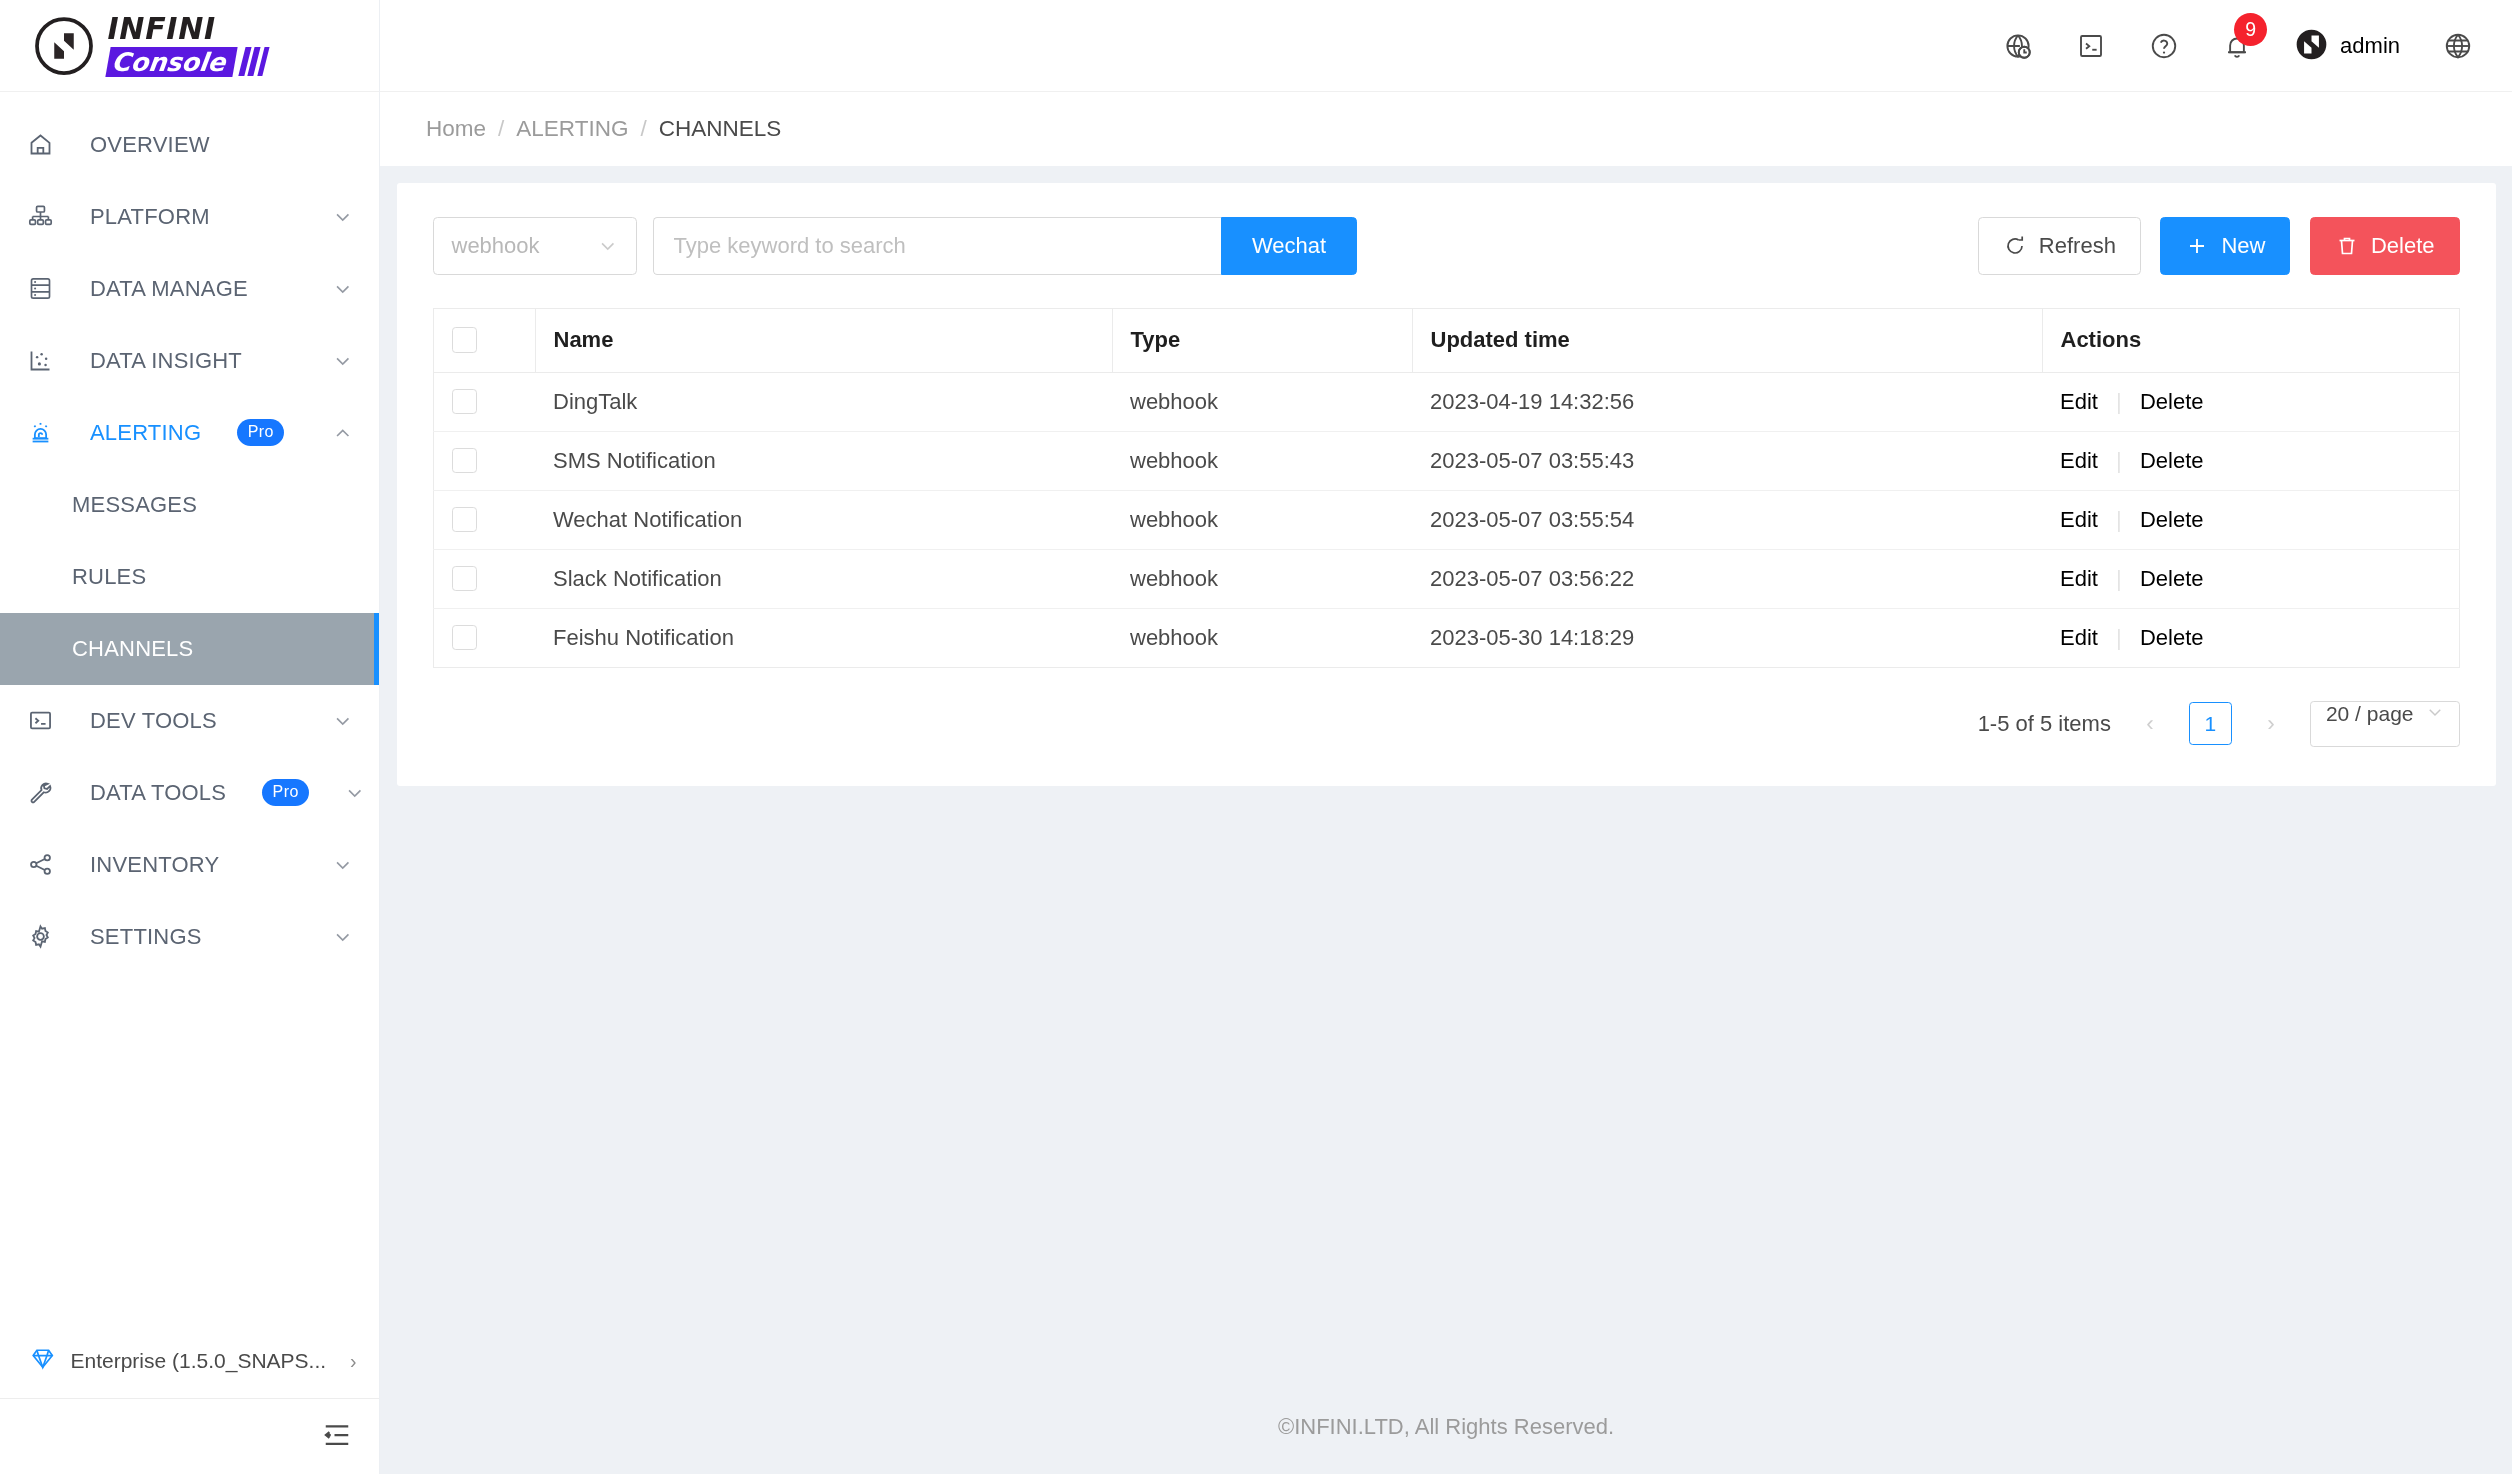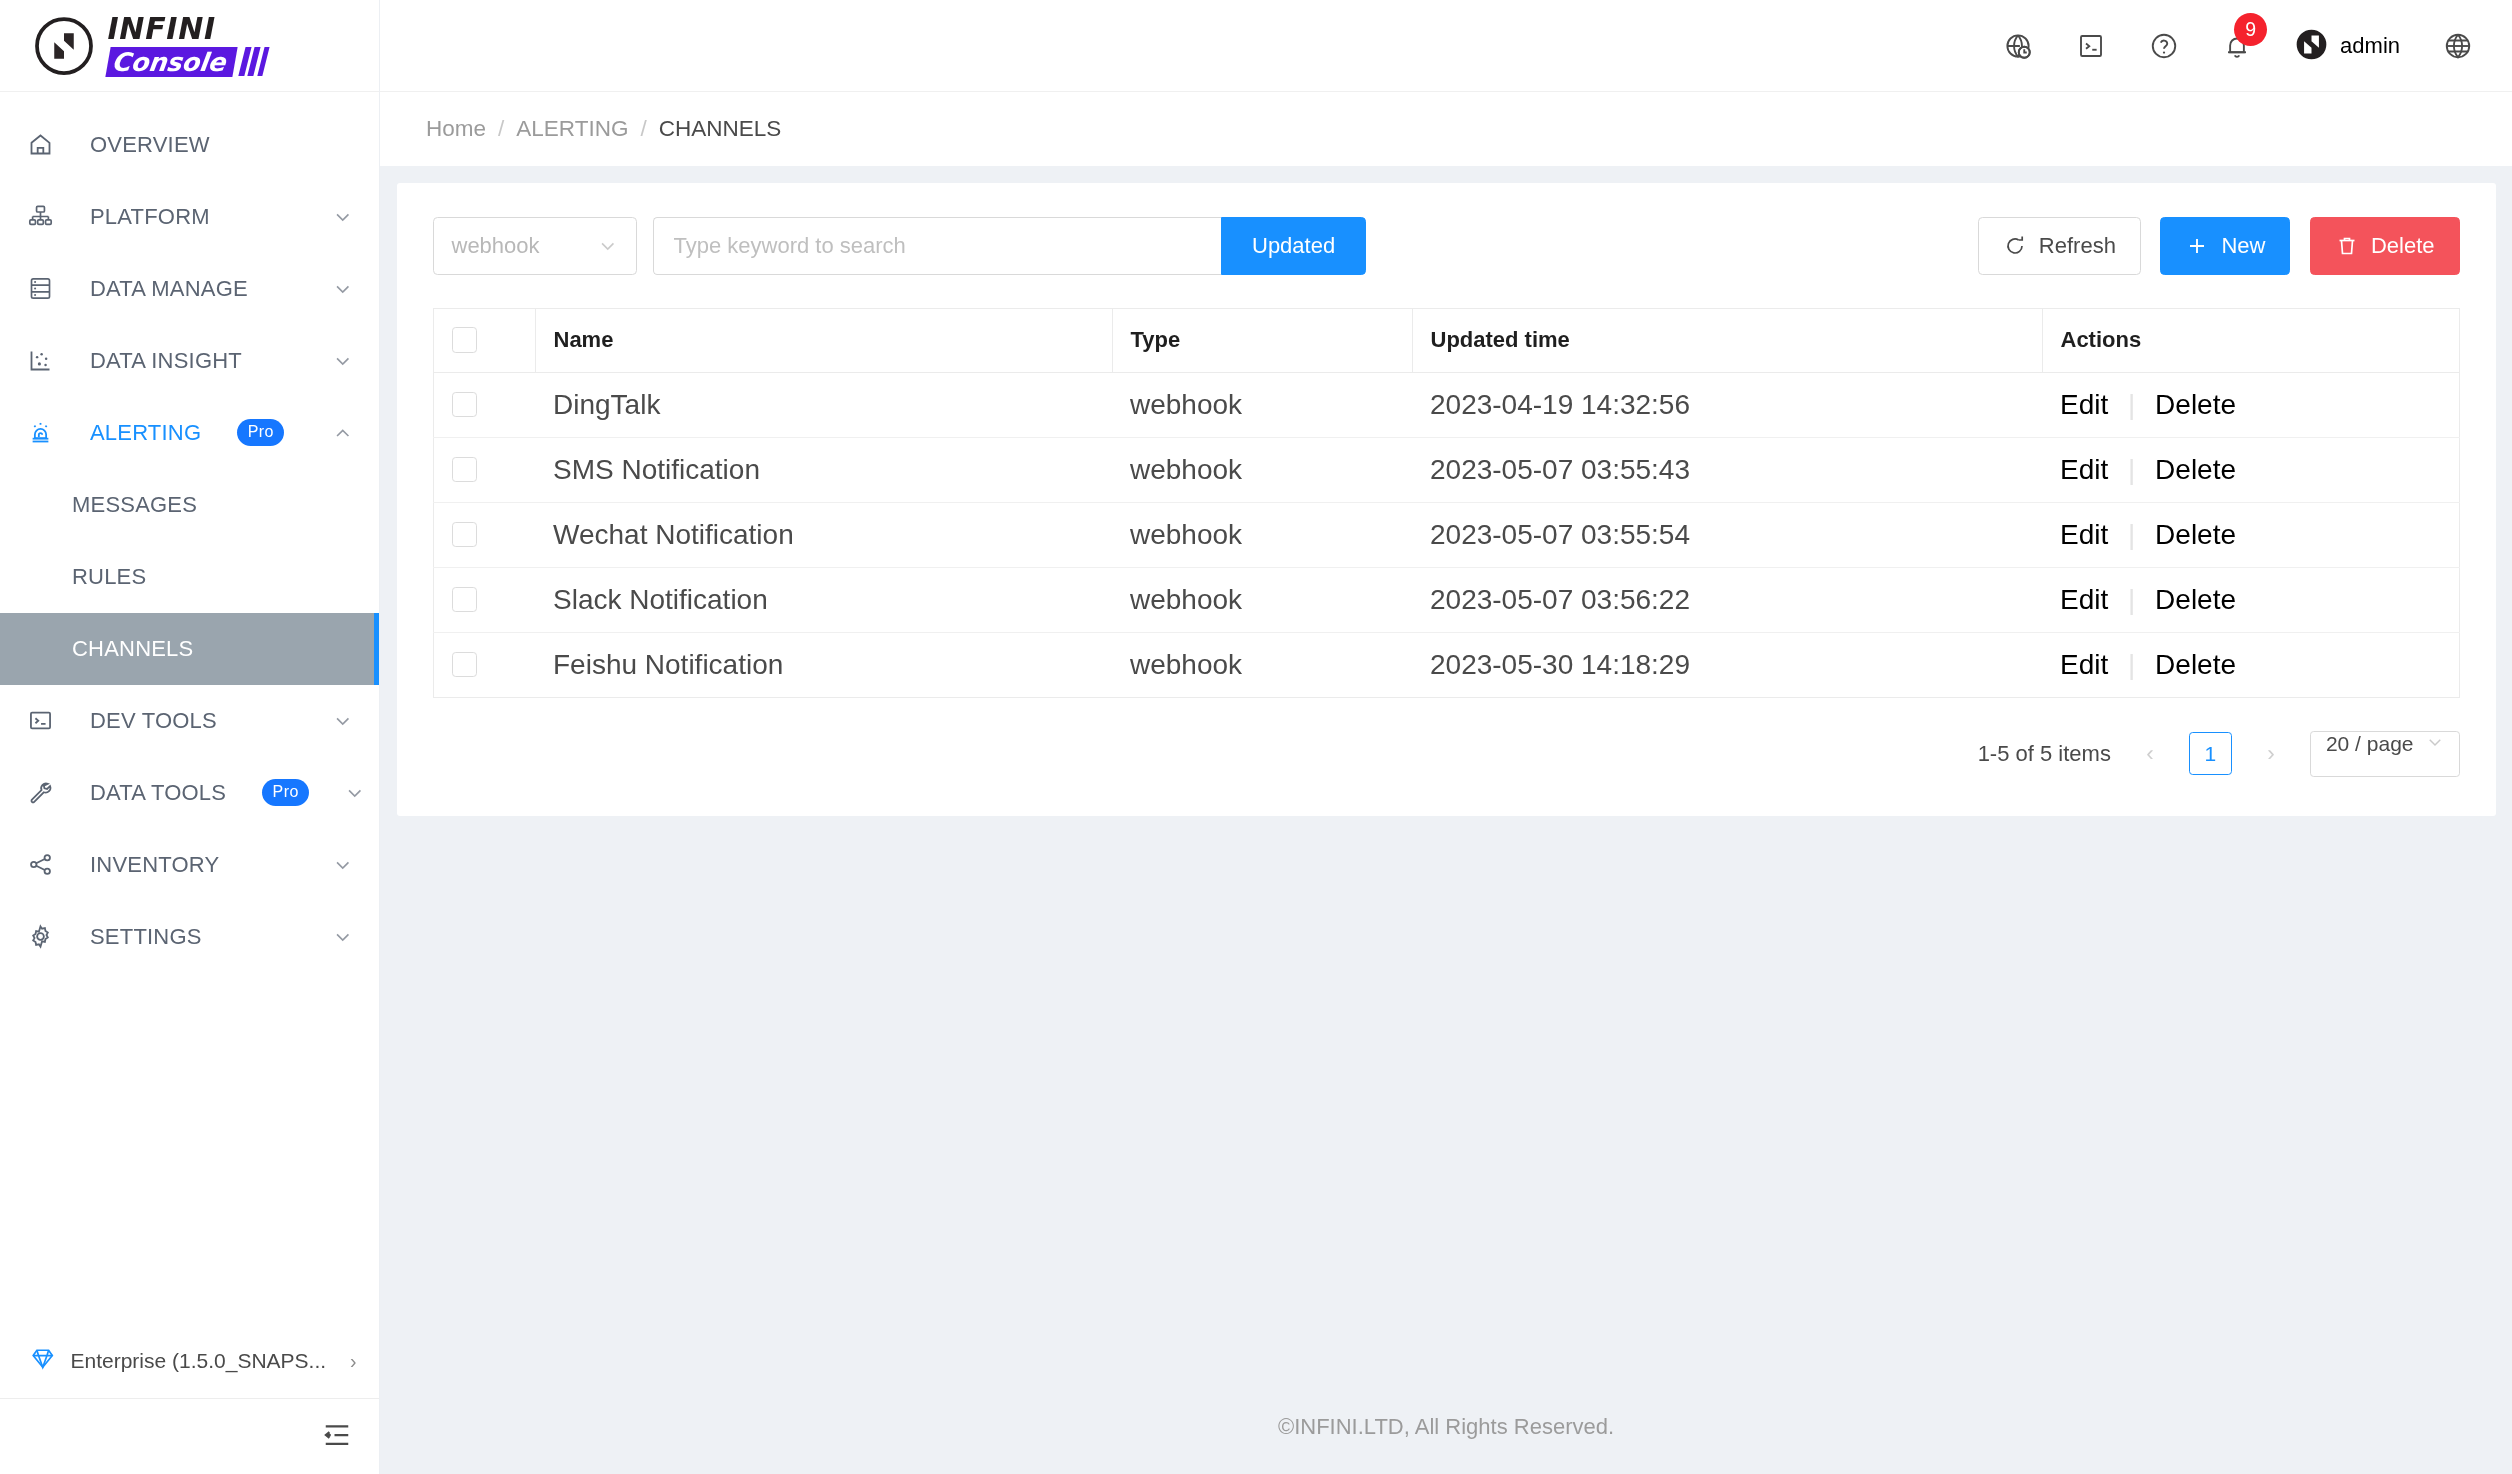--- a/index.html
+++ b/index.html
@@ -153,21 +153,21 @@
 
   table.grid { width: 100%; border-collapse: collapse; margin-top: 33px;
     border: 0.7px solid #ebebeb; border-radius: 3px; }
   table.grid th {
     font-size: 22px; color: #1f1f1f; font-weight: 700; text-align: left;
     height: 64px; padding: 0 18px; border-bottom: 0.7px solid #ebebeb;
     background: #fff;
   }
   table.grid th + th { border-left: 0.7px solid #ebebeb; }
   table.grid td {
-    font-size: 28px; color: #4a4a4a; height: 58px; padding: 16px 18px;
+    font-size: 22px; color: #4a4a4a; height: 58px; padding: 16px 18px;
     border-bottom: 0.7px solid #f0f0f0;
   }
   table.grid tbody tr:last-child td { border-bottom: none; }
   .col-check { width: 102px; }
   .col-name { width: 577px; }
   .col-type { width: 300px; }
   .col-time { width: 630px; }
   .cbox {
     width: 25.5px; height: 25.5px; border: 1.5px solid #dcdcdc; border-radius: 3.7px;
     background: #fff; display: block; cursor: pointer;
@@ -479,21 +479,21 @@
           <div class="select-type">
             <span>webhook</span>
             <span class="caret-s">
               <svg viewBox="0 0 24 24" width="19.5" height="19.5" fill="none" stroke="#8c8c8c" stroke-width="2">
                   <path d="M5 9 L12 16 L19 9"></path>
                 </svg>
             </span>
           </div>
           <div class="search-box">
             <input class="search-input" type="text" placeholder="Type keyword to search" style="">
-            <button class="search-btn">Updated</button>
+            <button class="search-btn">Wechat</button>
           </div>
 
           <div class="toolbar-right">
             <div class="btn btn-default">
               <span class="bico">
                 <svg viewBox="0 0 24 24" width="24" height="24" fill="none" stroke="#4a4a4a" stroke-width="1.7">
                   <path d="M19 12 a7 7 0 1 1-3.4-6"></path>
                     <path d="M15.6 6 h3.6 V2.6"></path>
                 </svg>
               </span>

